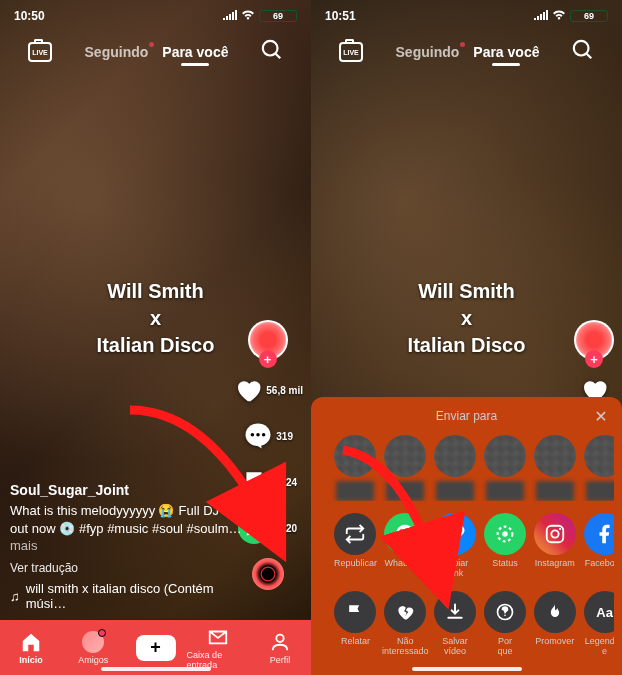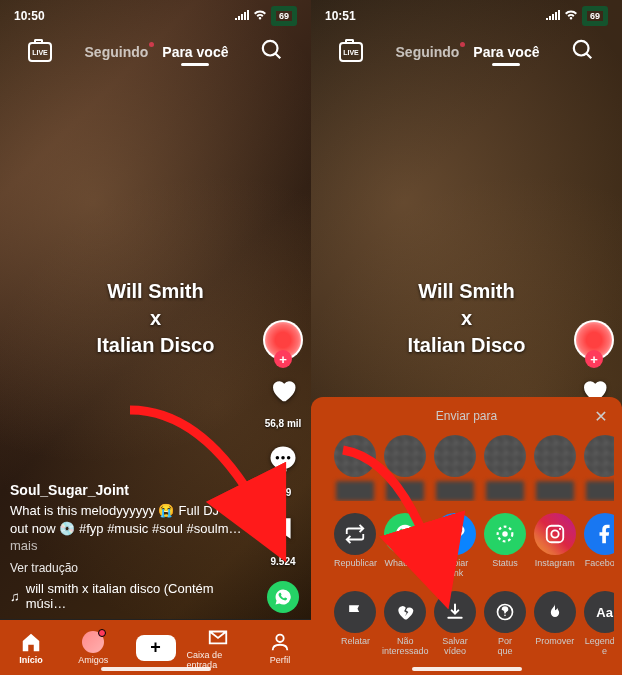--- a/index.html
+++ b/index.html
@@ -36,23 +36,23 @@
   display: flex;
   justify-content: space-between;
   align-items: center;
   padding: 4px 14px 0;
   height: 28px;
   font-size: 12px;
   font-weight: 600;
 }
 .status-right { display: flex; align-items: center; gap: 4px; }
 .battery-box {
-  border: 5px solid #14532d;
+  border: 1px solid #14532d;
   border-radius: 3px;
-  padding: 0 3px;
+  padding: 0 13px;
   font-size: 9px;
   font-weight: 700;
 }
 .top-nav {
   position: relative;
   display: flex;
   align-items: center;
   justify-content: space-between;
   padding: 6px 28px;
   height: 48px;
@@ -161,23 +161,23 @@
   border-radius: 50%;
   color: #fff;
   font-size: 13px;
   font-weight: 700;
   display: flex;
   align-items: center;
   justify-content: center;
 }
 .action {
   display: flex;
-  flex-direction: column;
-  align-items: center;
-  gap: 12px;
+  flex-direction: row;
+  align-items: center;
+  gap: 2px;
 }
 .action-icon {
   width: 32px;
   height: 32px;
   display: flex;
   align-items: center;
   justify-content: center;
   filter: drop-shadow(0 1px 2px rgba(0,0,0,0.6));
 }
 .action-label {
@@ -220,21 +220,21 @@
   gap: 6px;
   font-size: 13px;
 }
 
 .bottom-nav {
   position: absolute;
   bottom: 0;
   left: 0;
   right: 0;
   height: 56px;
-  background: #c2410c;
+  background: #ef4444;
   display: flex;
   align-items: center;
   justify-content: space-around;
   border-top: 1px solid #222;
 }
 .nav-item {
   display: flex;
   flex-direction: column;
   align-items: center;
   gap: 2px;

